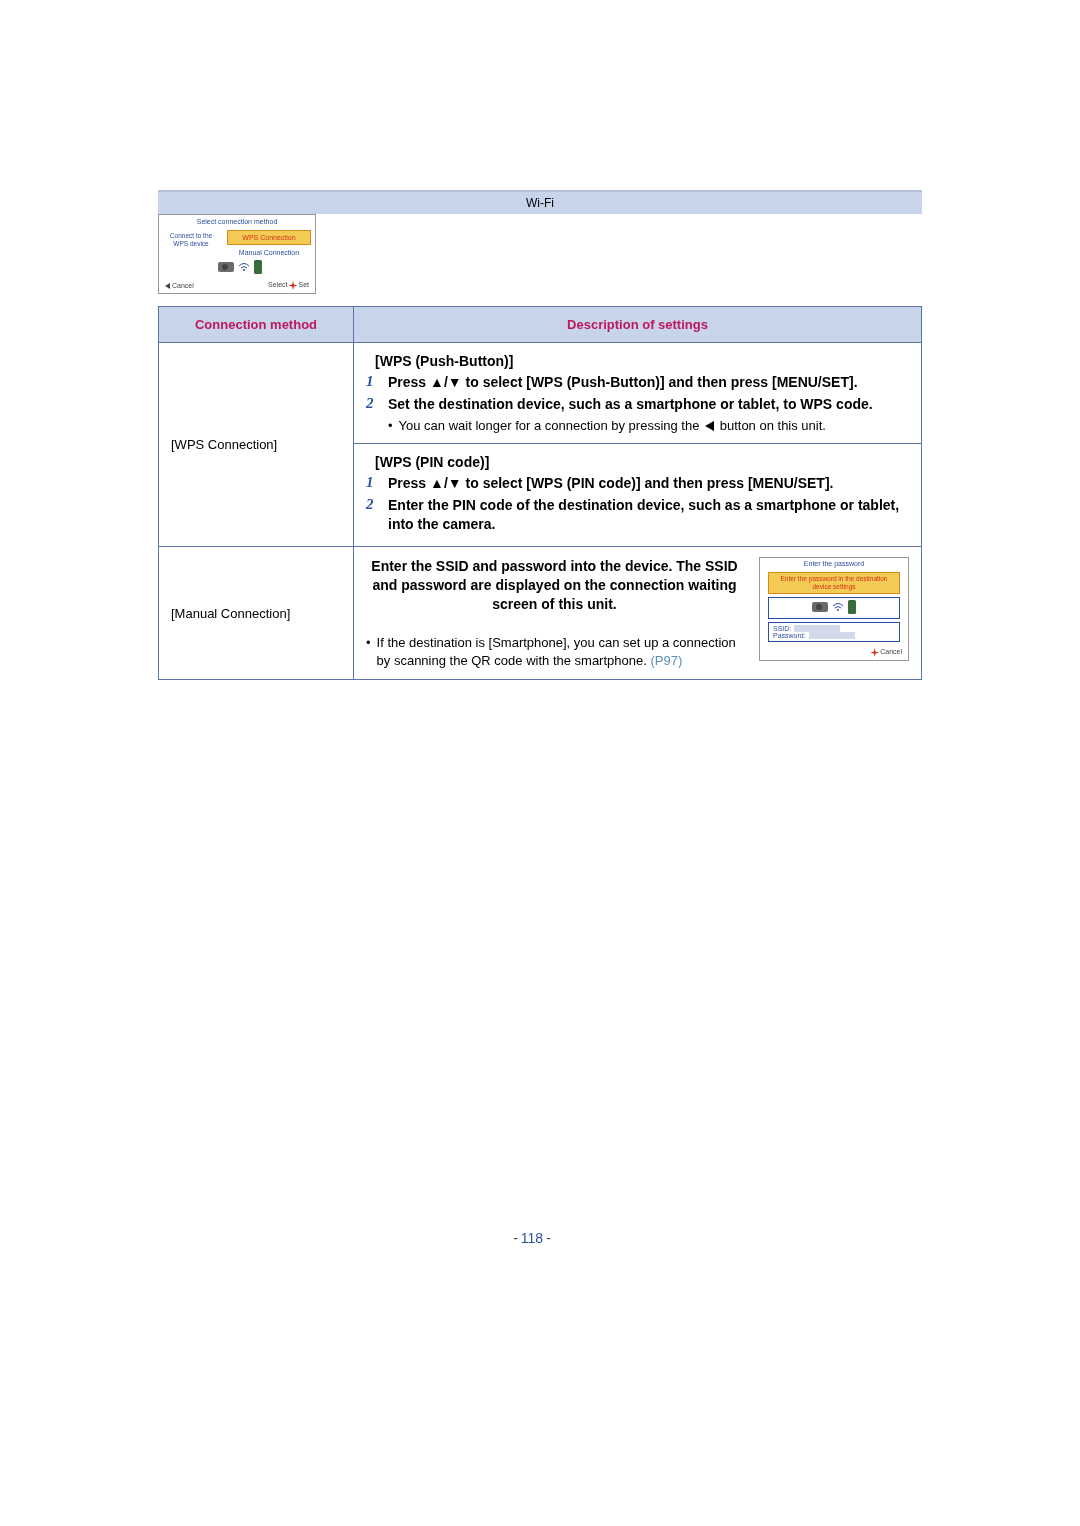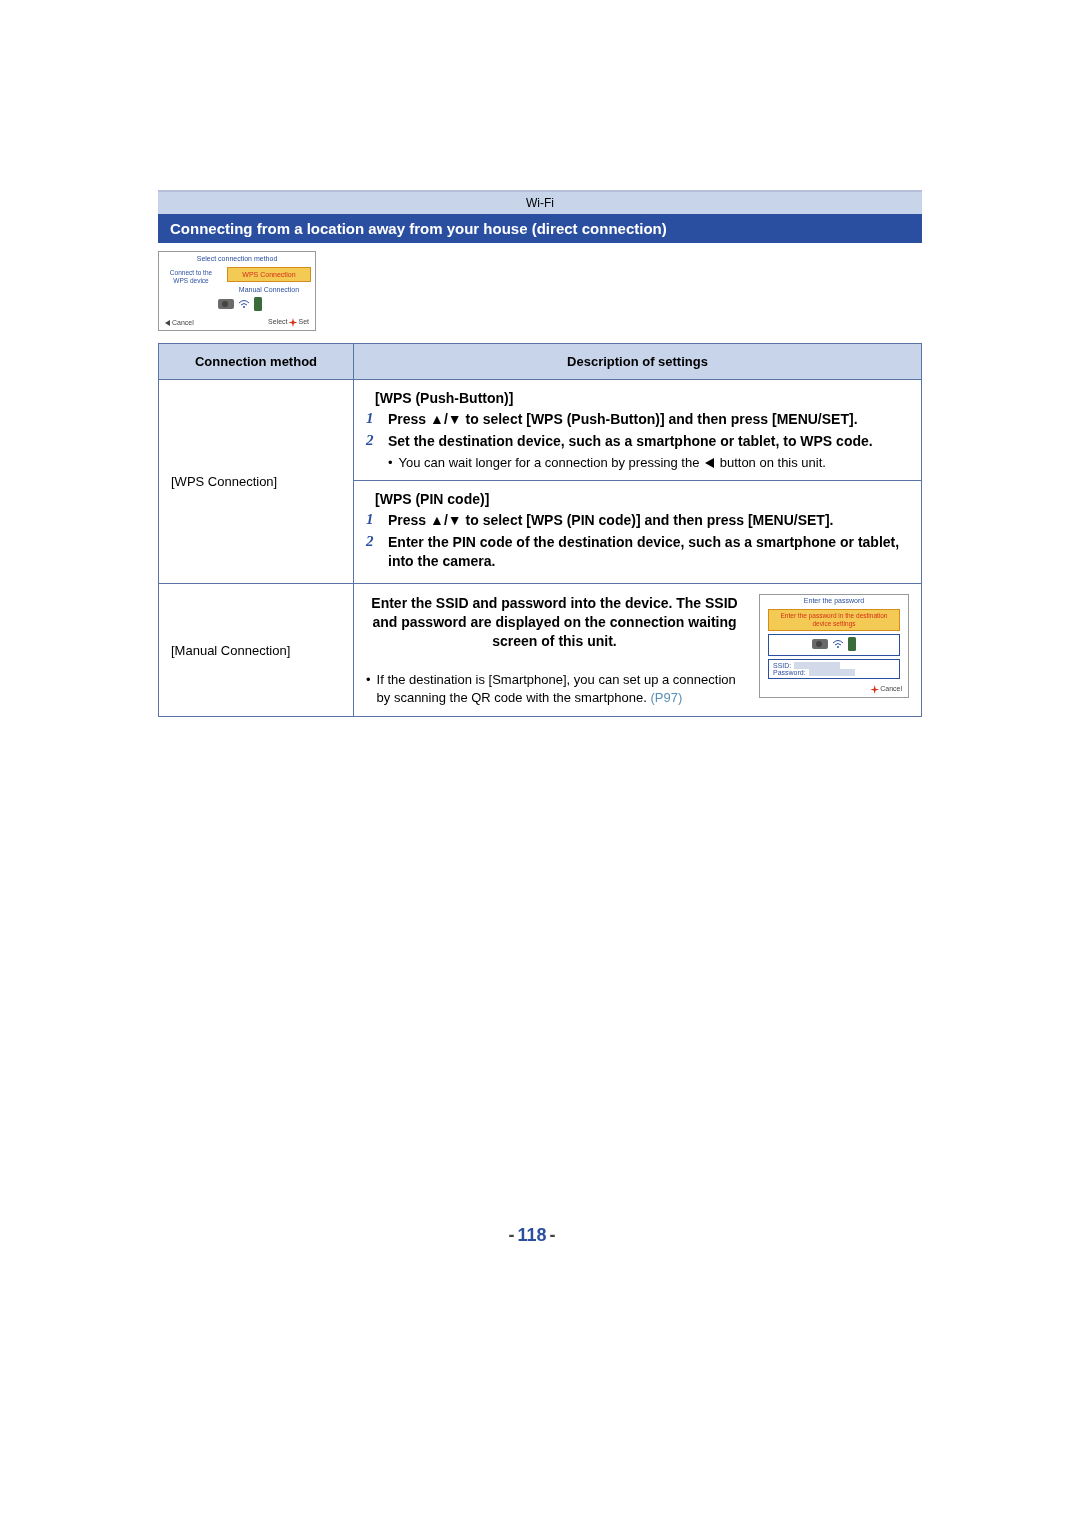--- a/index.html
+++ b/index.html
@@ -119,21 +119,21 @@
     width: 100%;
   }
   .main-table th, .main-table td {
     border: 1px solid #5a74a8;
     padding: 10px 12px;
     vertical-align: middle;
     text-align: left;
   }
   .main-table th {
     background: #c8d4ea;
-    color: #000000;
+    color: #be185d;
     font-weight: bold;
     font-size: 13px;
     text-align: center;
   }
   .main-table th.col1 { width: 170px; }
   .rowhead {
     font-weight: normal;
     font-size: 13px;
     text-align: center;
   }
@@ -238,34 +238,32 @@
   }
   .scr2-fields .line { display:flex; gap:3px; }
   .scr2-fields .redact { display:inline-block; width:46px; height:7px; background:#d2daea; }
   .scr2-foot { text-align:right; padding: 3px 6px; font-size:7px; color:#444; }
   .page-num {
     position: absolute;
     bottom: 280px;
     left: 0;
     right: 16px;
     text-align: center;
-    font-size: 18px;
+    font-size: 14px;
     color: #444;
-    font-weight: bold;
   }
   .page-num .dash { margin: 0 3px; }
   .page-num .n { color: #2b4fa0; }
 </style>
 </head>
 <body>
 
 <div class="page">
   <div class="breadcrumb-bar">Wi-Fi</div>
 
-  <div class="section-header">Connecting from a location away from your house (direct connection)</div>
 
   <div class="intro-row">
     <div class="screen1">
       <div class="scr1-title">Select connection method</div>
       <div class="scr1-row">
         <div class="scr1-left">Connect to the WPS device</div>
         <div class="scr1-right">
           <div class="scr1-btn">WPS Connection</div>
           <div class="scr1-btn2">Manual Connection</div>
         </div>

